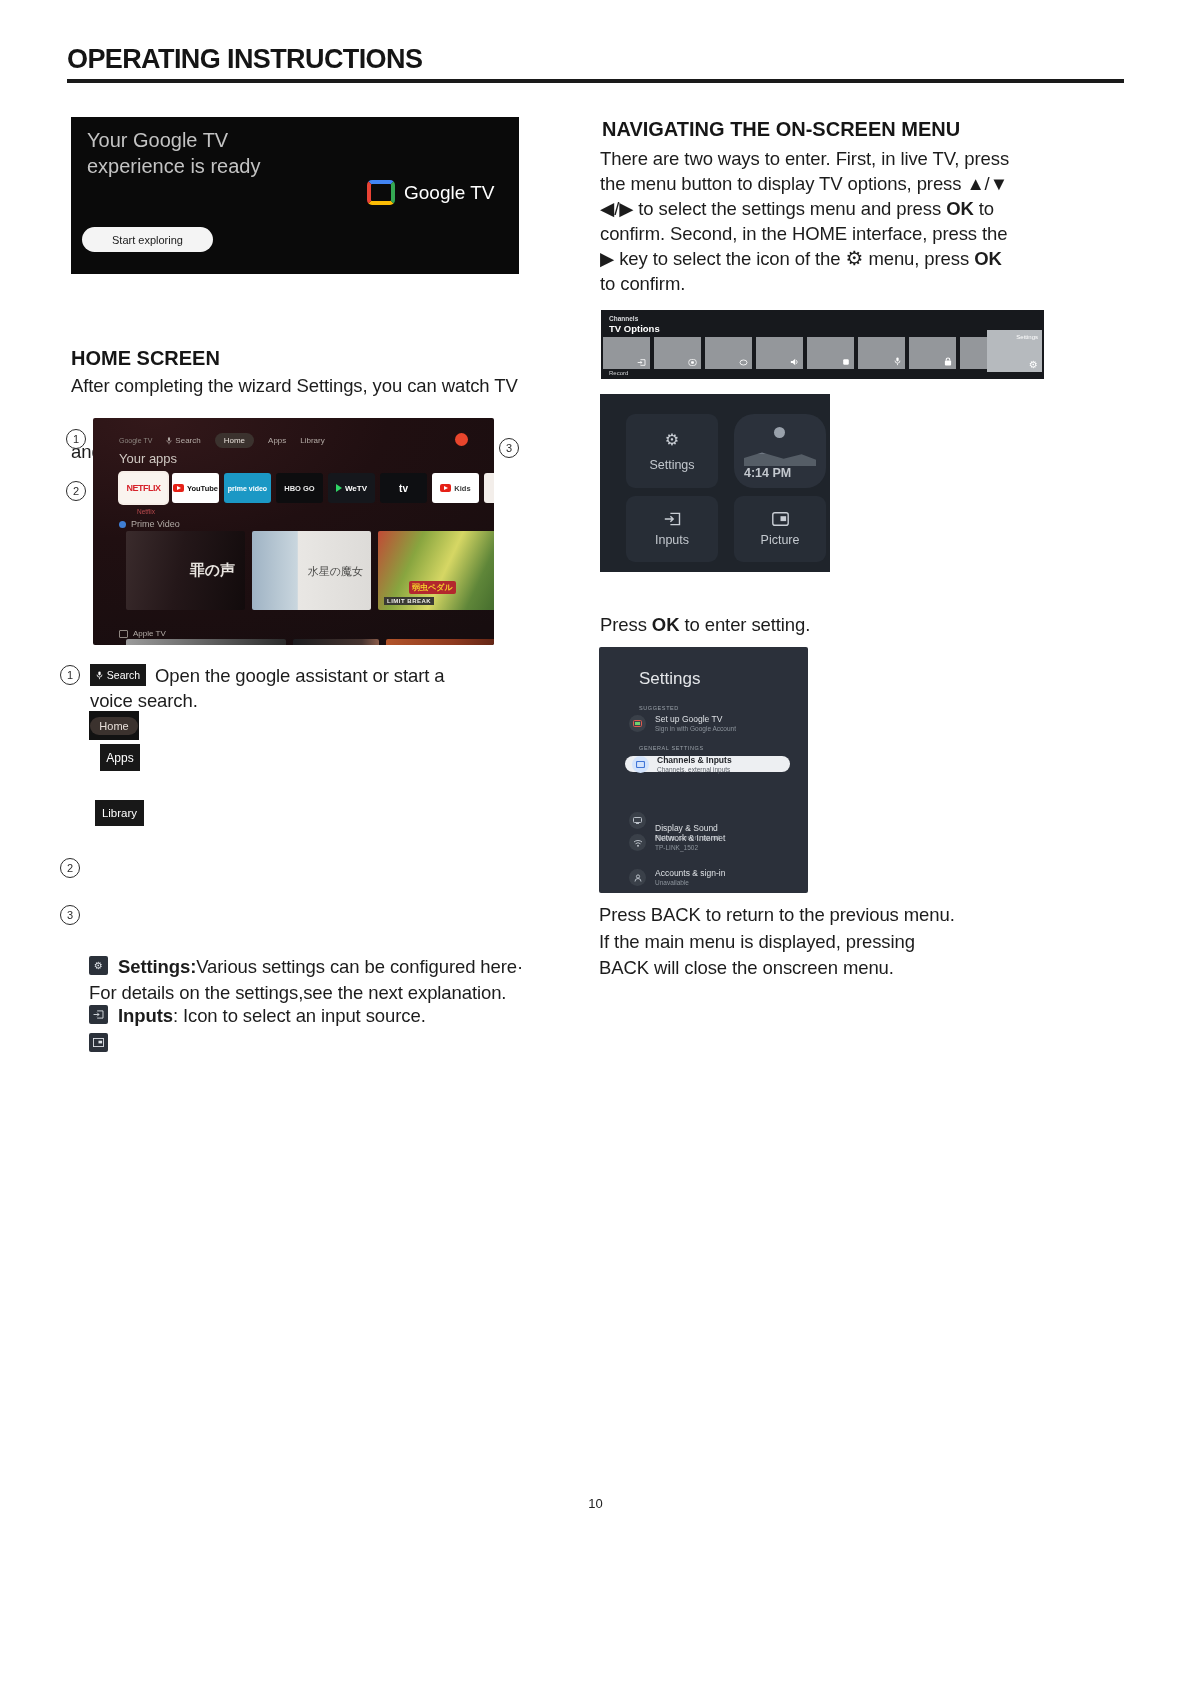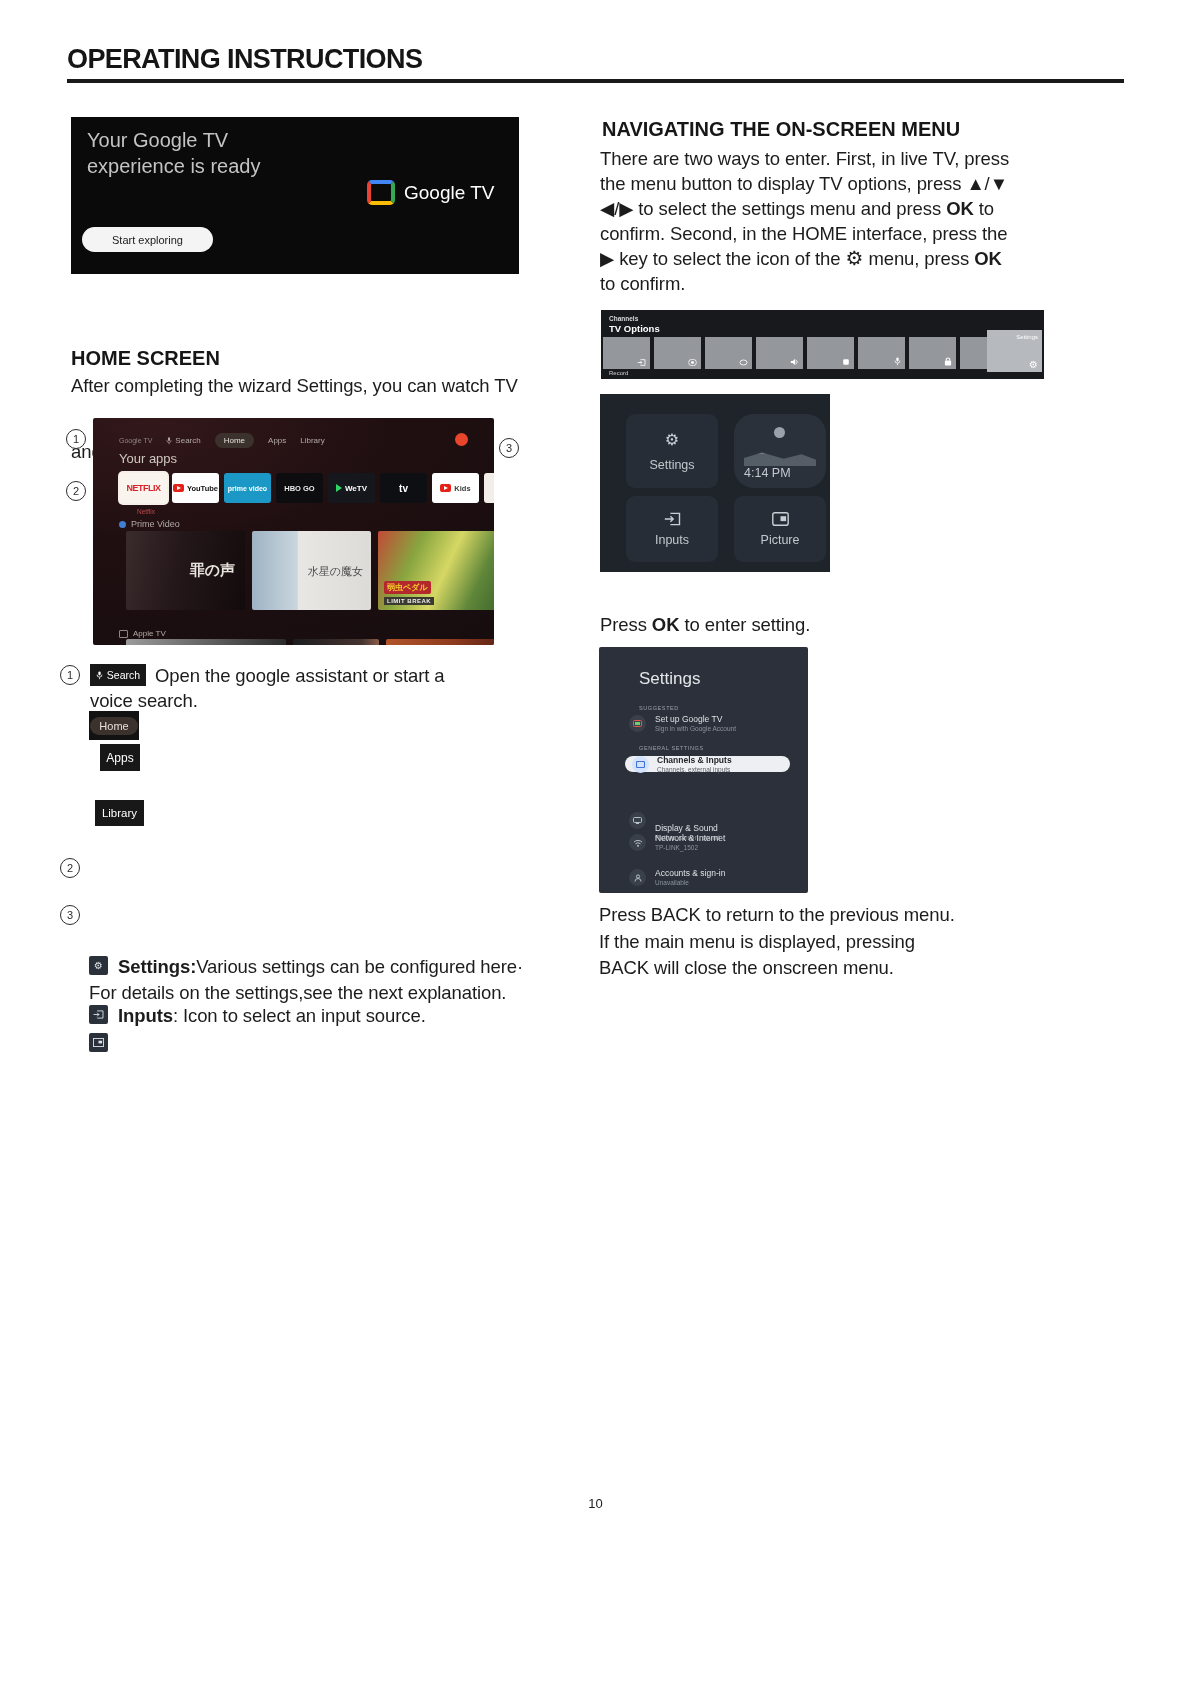--- a/index.html
+++ b/index.html
@@ -36,37 +36,37 @@
   .t-atv{background:#0e0f12;color:#fff;font-weight:bold;font-size:10px;}
   .t-kids{background:#fff;color:#3a3a3a;font-weight:bold;font-size:7.5px;gap:3px;}
   .t-part{background:#f3eeea;}
   .playtri{width:0;height:0;border-style:solid;}
   .yt-play{width:11px;height:8px;background:#e62117;border-radius:2px;position:relative;}
   .yt-play:after{content:"";position:absolute;left:4px;top:2px;border-left:4px solid #fff;
       border-top:2px solid transparent;border-bottom:2px solid transparent;}
   .rowhead{display:flex;align-items:center;gap:5px;font-size:9px;color:#b2aba6;}
   .bluedot{width:7px;height:7px;border-radius:50%;background:#3f7fd4;}
   .thumb{width:119px;height:79px;border-radius:2px;overflow:hidden;position:relative;flex:0 0 auto;}
-  .jp{font-family:"DejaVu Sans",sans-serif;}
+  .jp{font-family:"DejaVu Sans",sans-serif;margin-left:25px;}
   
   .badge{background:#181818;color:#fff;display:flex;align-items:center;justify-content:center;}
   .iconchip{width:19px;height:19px;background:#2b313a;color:#dfe3e8;display:flex;align-items:center;justify-content:center;
             font-size:10px;border-radius:2px;}
   
   .tvopt{background:#17191d;overflow:hidden;}
   .tvopt .tile{width:47px;height:32px;background:#94979b;position:relative;flex:0 0 auto;}
   .tvopt .tico{position:absolute;right:4px;bottom:3px;line-height:0;}
   .setile{background:#b6babe;position:absolute;}
   
   .qpanel{background:#1f242b;}
   .qtile{position:absolute;background:#272d36;border-radius:9px;display:flex;flex-direction:column;
          align-items:center;justify-content:center;gap:9px;color:#c6cbd1;}
   .qlabel{font-size:12.5px;color:#c3c8ce;}
   .scene{position:relative;width:100%;height:100%;border-radius:20px;background:#2b313b;overflow:hidden;
-         display:flex;align-items:flex-end;justify-content:center;}
+         display:flex;align-items:flex-end;justify-content:center;font-weight:bold;}
   .moon{position:absolute;left:44%;top:13px;width:11px;height:11px;border-radius:50%;background:#99a1ab;}
   .hills{position:absolute;left:10px;right:10px;top:34px;height:18px;background:
      linear-gradient(177deg,#6e7681 30%,#555d66 31%,#555d66 100%);clip-path:polygon(0 55%,25% 25%,55% 60%,80% 35%,100% 65%,100% 100%,0 100%);}
   
   .setshot{background:#2b303a;overflow:hidden;border-radius:2px;}
   .s-item{position:absolute;left:30px;display:flex;align-items:center;gap:9px;}
   .s-circ{width:17px;height:17px;border-radius:50%;background:#3a4049;display:flex;align-items:center;justify-content:center;flex:0 0 auto;}
   .s-label{font-size:8.5px;color:#dde0e4;line-height:10px;}
   .s-sub{font-size:6.5px;color:#8d949c;line-height:9px;}
   .s-tiny{font-size:5.5px;letter-spacing:0.6px;color:#99a0a8;}

